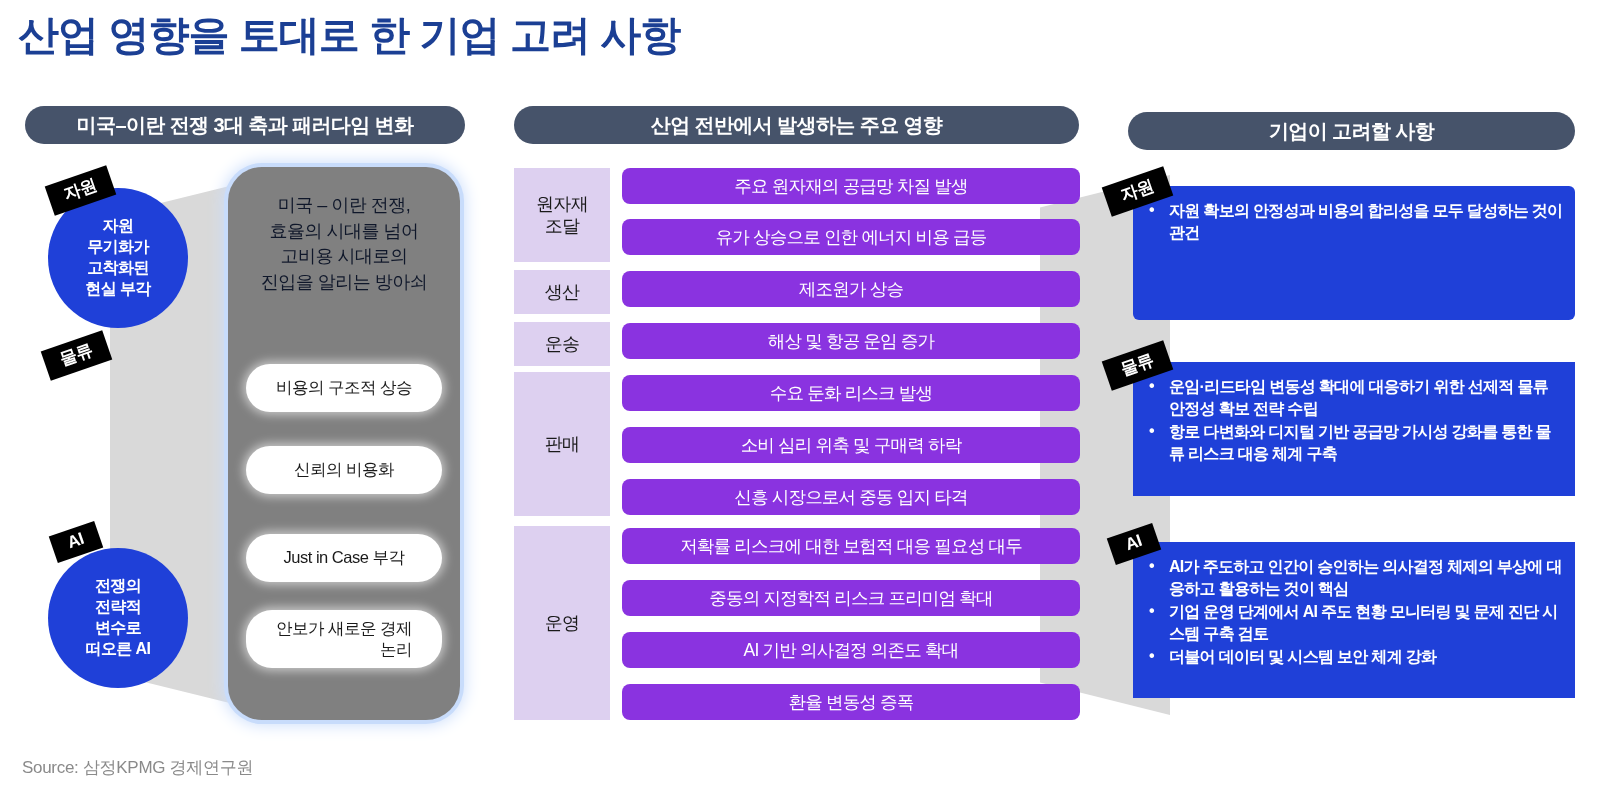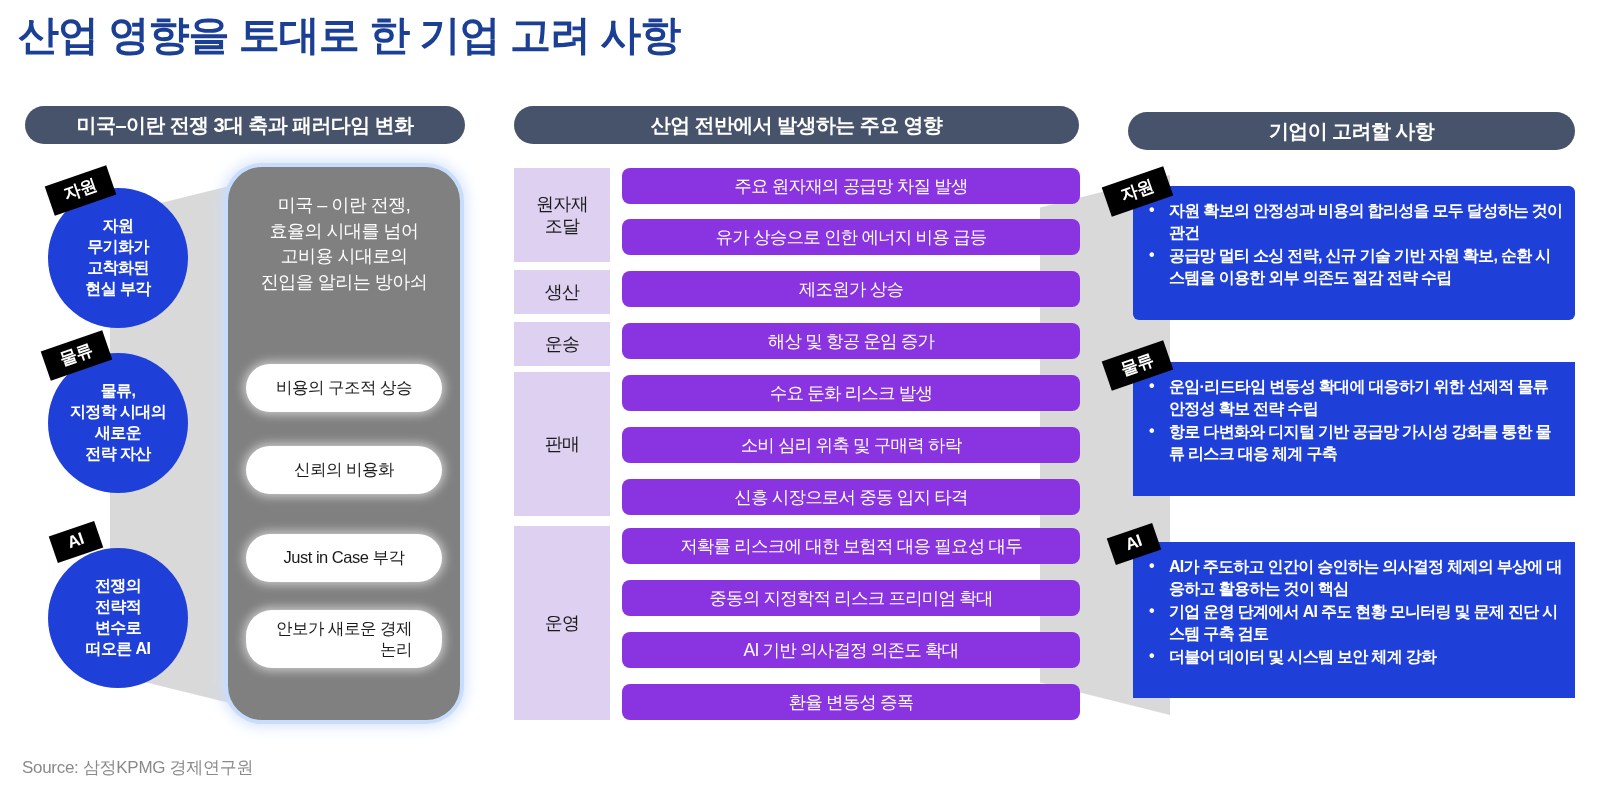--- a/index.html
+++ b/index.html
@@ -68,21 +68,21 @@
   #tag-r2{left:1110px;top:530px;}
 
   
   #center-panel{
     position:absolute;left:228px;top:167px;width:232px;height:553px;
     background:#808080;border-radius:34px;
     box-shadow:0 0 0 4px #C8DCFB, 0 0 16px 5px #CCDEFB;
   }
   #center-headline{
     position:absolute;left:0;top:26px;width:100%;
-    color:#ffffff;text-align:center;font-size:18px;line-height:1.43;
+    color:#0f172a;text-align:center;font-size:18px;line-height:1.43;
     letter-spacing:-.5px;white-space:pre-line;
   }
   .pill-white{
     position:absolute;left:18px;width:196px;
     background:#fff;border-radius:26px;
     color:#1A1A1A;font-size:16.5px;letter-spacing:-.5px;
     display:flex;align-items:center;justify-content:center;text-align:right;
     line-height:1.28;white-space:pre-line;
     box-shadow:0 0 10px 3px rgba(255,255,255,.55);
   }
@@ -146,24 +146,20 @@
   <div class="ribbon" id="ribbon-right"></div>
 
   <div class="hdr" id="hdr-left">미국–이란 전쟁 3대 축과 패러다임 변화</div>
   <div class="hdr" id="hdr-mid">산업 전반에서 발생하는 주요 영향</div>
   <div class="hdr" id="hdr-right">기업이 고려할 사항</div>
 
   <div class="circle" id="circle-0">자원
 무기화가
 고착화된
 현실 부각</div>
-  <div class="circle" id="circle-1">물류,
-지정학 시대의
-새로운
-전략 자산</div>
   <div class="circle" id="circle-2">전쟁의
 전략적
 변수로
 떠오른 AI</div>
 
   <div class="tag" id="tag-l0">자원</div>
   <div class="tag" id="tag-l1">물류</div>
   <div class="tag" id="tag-l2">AI</div>
 
   <div id="center-panel">
@@ -197,21 +193,20 @@
       <div class="bar" style="top: 528px;">저확률 리스크에 대한 보험적 대응 필요성 대두</div>
       <div class="bar" style="top: 580px;">중동의 지정학적 리스크 프리미엄 확대</div>
       <div class="bar" style="top: 632px;">AI 기반 의사결정 의존도 확대</div>
       <div class="bar" style="top: 684px;">환율 변동성 증폭</div>
     </div>
 
   <div id="right-blocks">
       <div class="bluebox" id="bb-0">
         <ul>
           <li>자원 확보의 안정성과 비용의 합리성을 모두 달성하는 것이 관건</li>
-          <li>공급망 멀티 소싱 전략, 신규 기술 기반 자원 확보, 순환 시스템을 이용한 외부 의존도 절감 전략 수립</li>
         </ul>
       </div>
       <div class="bluebox" id="bb-1">
         <ul>
           <li>운임·리드타임 변동성 확대에 대응하기 위한 선제적 물류 안정성 확보 전략 수립</li>
           <li>항로 다변화와 디지털 기반 공급망 가시성 강화를 통한 물류 리스크 대응 체계 구축</li>
         </ul>
       </div>
       <div class="bluebox" id="bb-2">
         <ul>

